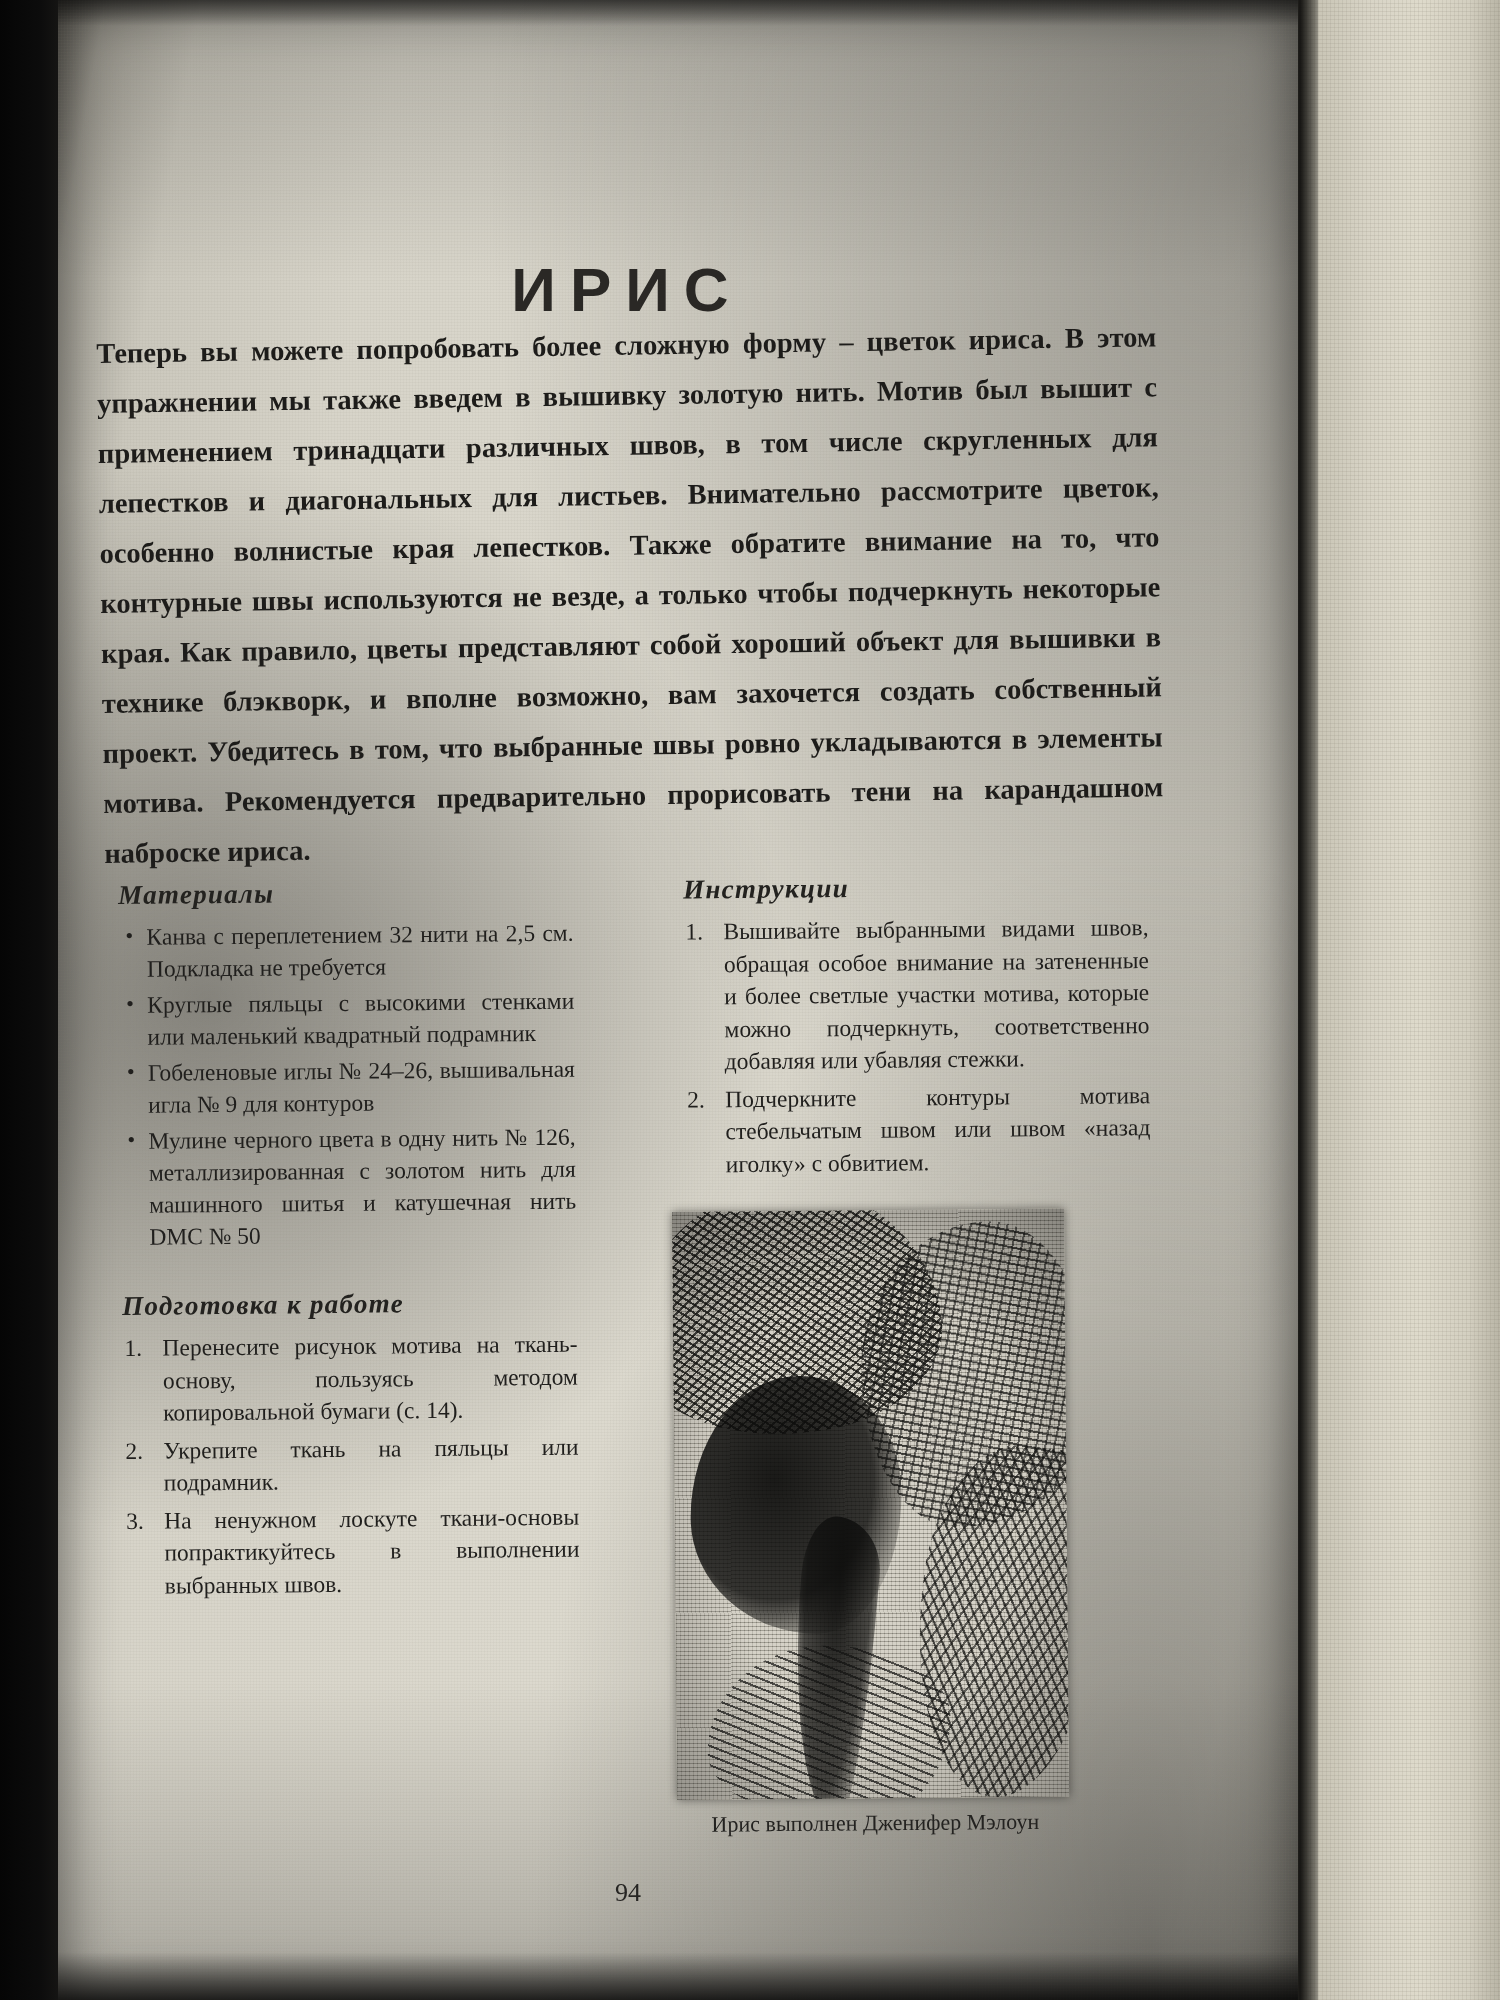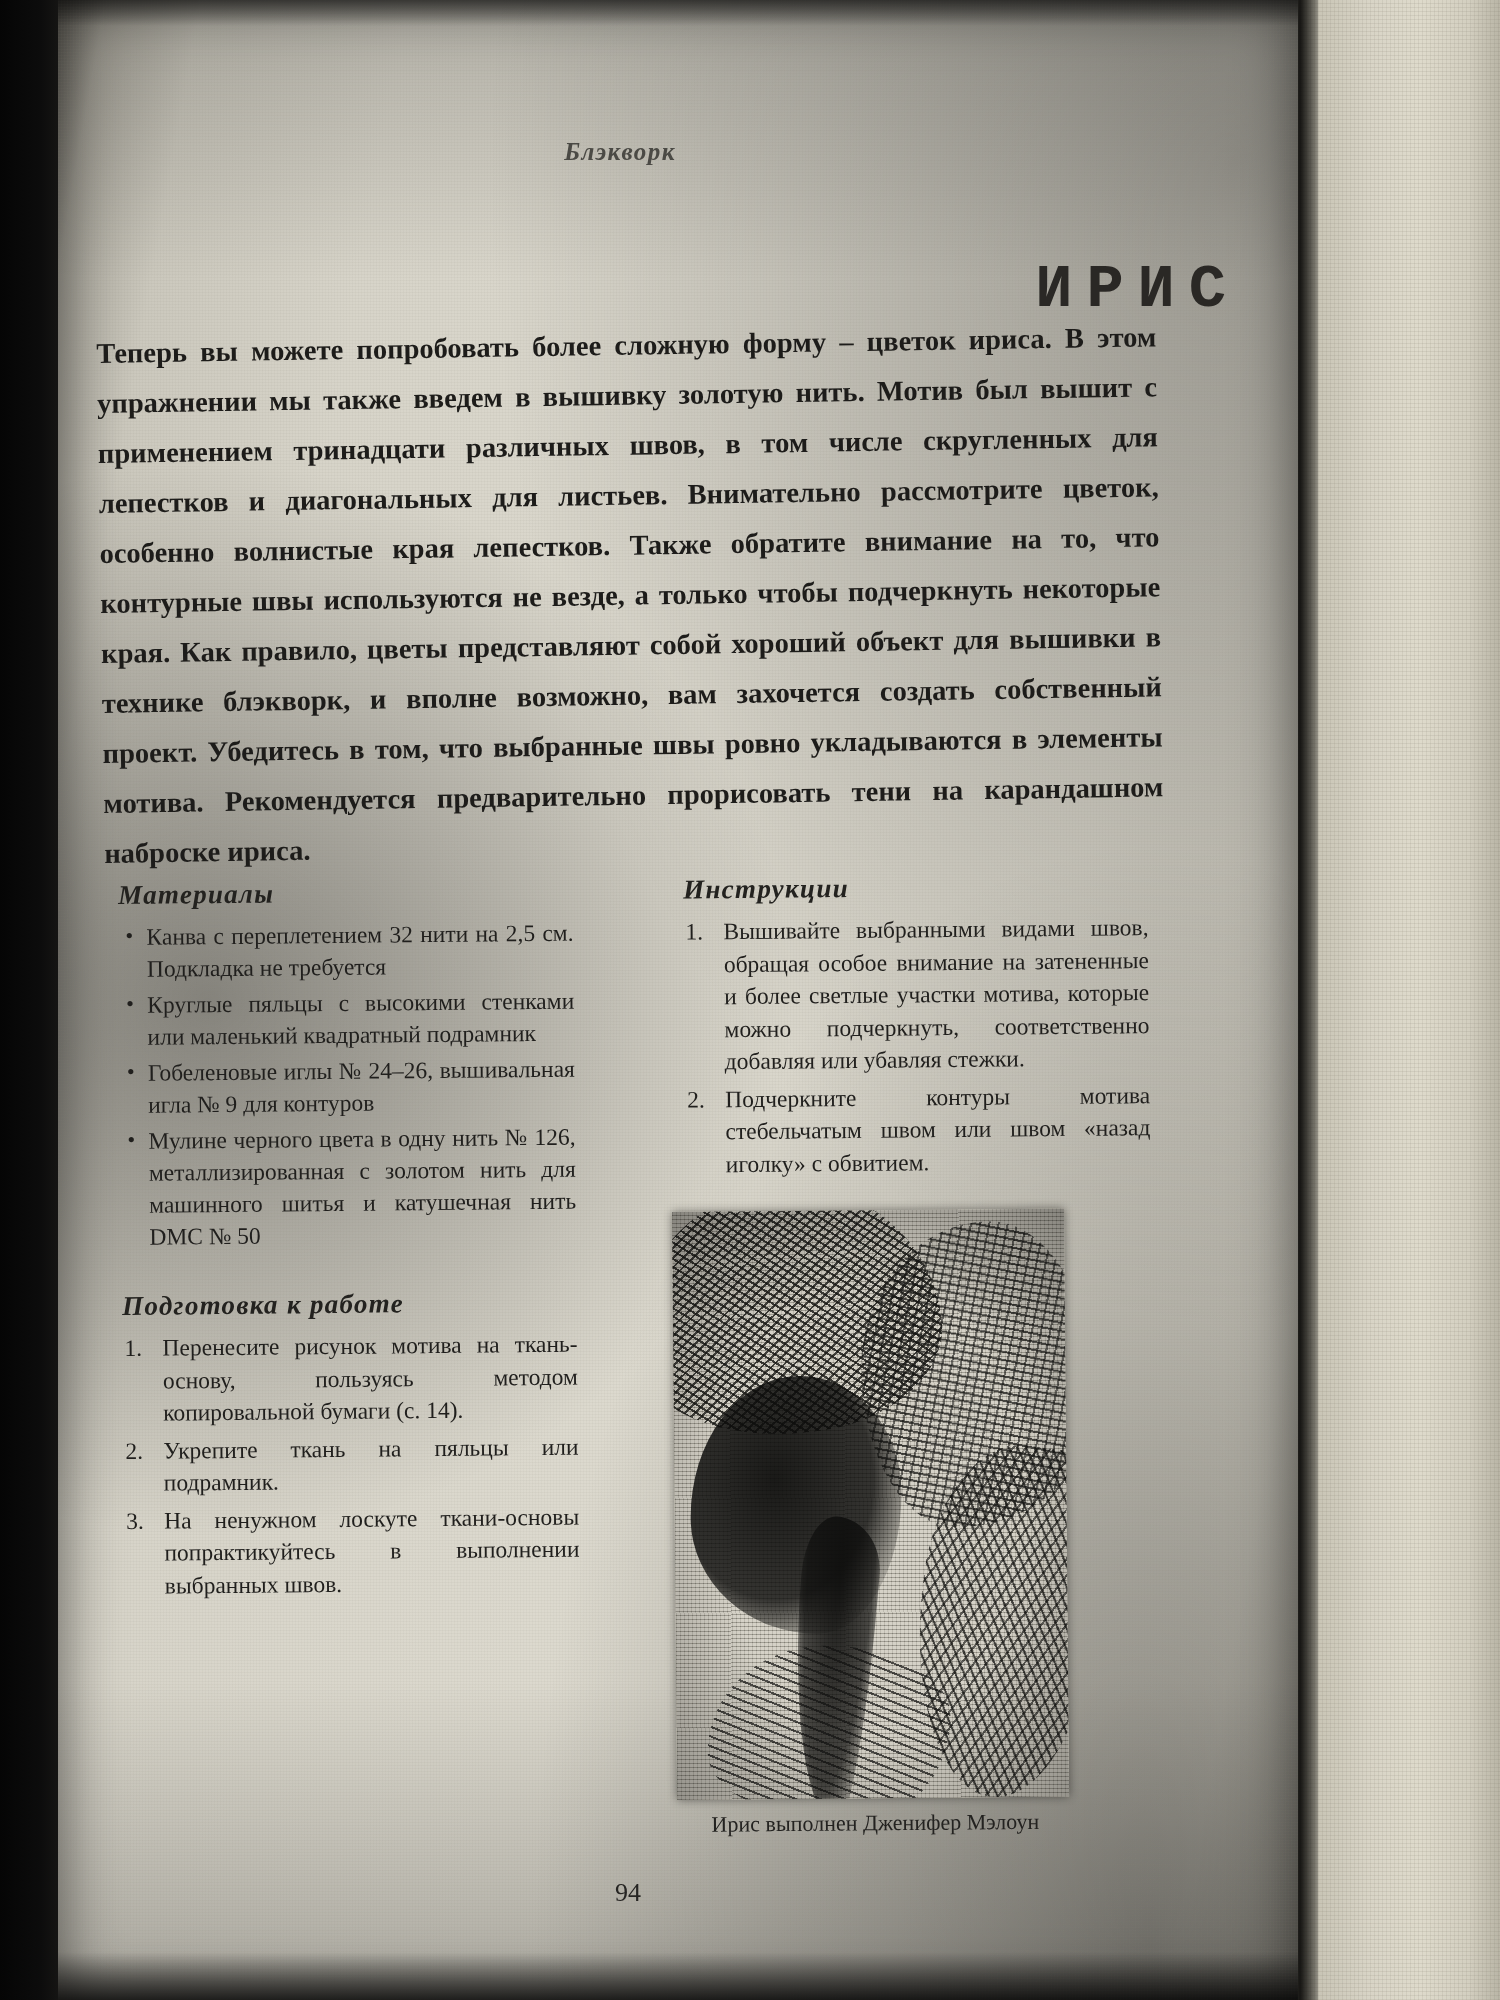--- a/index.html
+++ b/index.html
@@ -119,22 +119,22 @@
     letter-spacing: 1.4px;
     color: #4b4a45;
   }
 
   
   .title {
     position: absolute;
     left: 0;
     top: 212px;
     width: 1240px;
-    text-align: right;
-    font-family: Liberation Mono, monospace;
+    text-align: center;
+    font-family: Liberation Sans, sans-serif;
     font-size: 62px;
     letter-spacing: 14px;
     color: #2a2825;
     text-indent: 14px;
   }
 
   
   .intro {
     position: absolute;
     left: 96px;
@@ -345,21 +345,20 @@
     
   </div>
   <div class="right-leaf-shadow"></div>
 
   <div class="gutter"></div>
 
   <div class="page-leaf"></div>
 
   <div class="content">
 
-    <div class="running-head">Блэкворк</div>
 
     <h1 class="title">ИРИС</h1>
 
     <p class="intro">Теперь вы можете попробовать более сложную форму – цветок ириса. В этом упражнении мы также введем в вышивку золотую нить. Мотив был вышит с применением тринадцати различных швов, в том числе скругленных для лепестков и диагональных для листьев. Внимательно рассмотрите цветок, особенно волнистые края лепестков. Также обратите внимание на то, что контурные швы используются не везде, а только чтобы подчеркнуть некоторые края. Как правило, цветы представляют собой хороший объект для вышивки в технике блэкворк, и вполне возможно, вам захочется создать собственный проект. Убедитесь в том, что выбранные швы ровно укладываются в элементы мотива. Рекомендуется предварительно прорисовать тени на карандашном наброске ириса.</p>
 
     <div class="cols">
 
       <div class="col-left">
 
         <div class="sec-head">Материалы</div>

